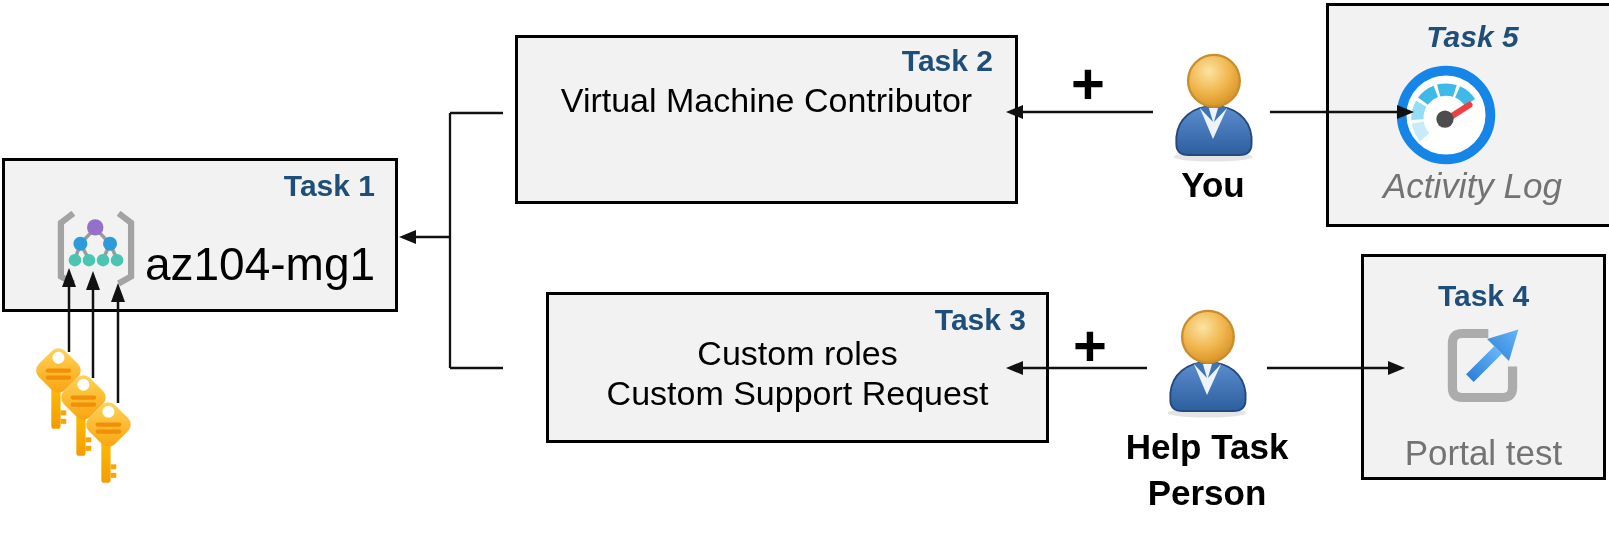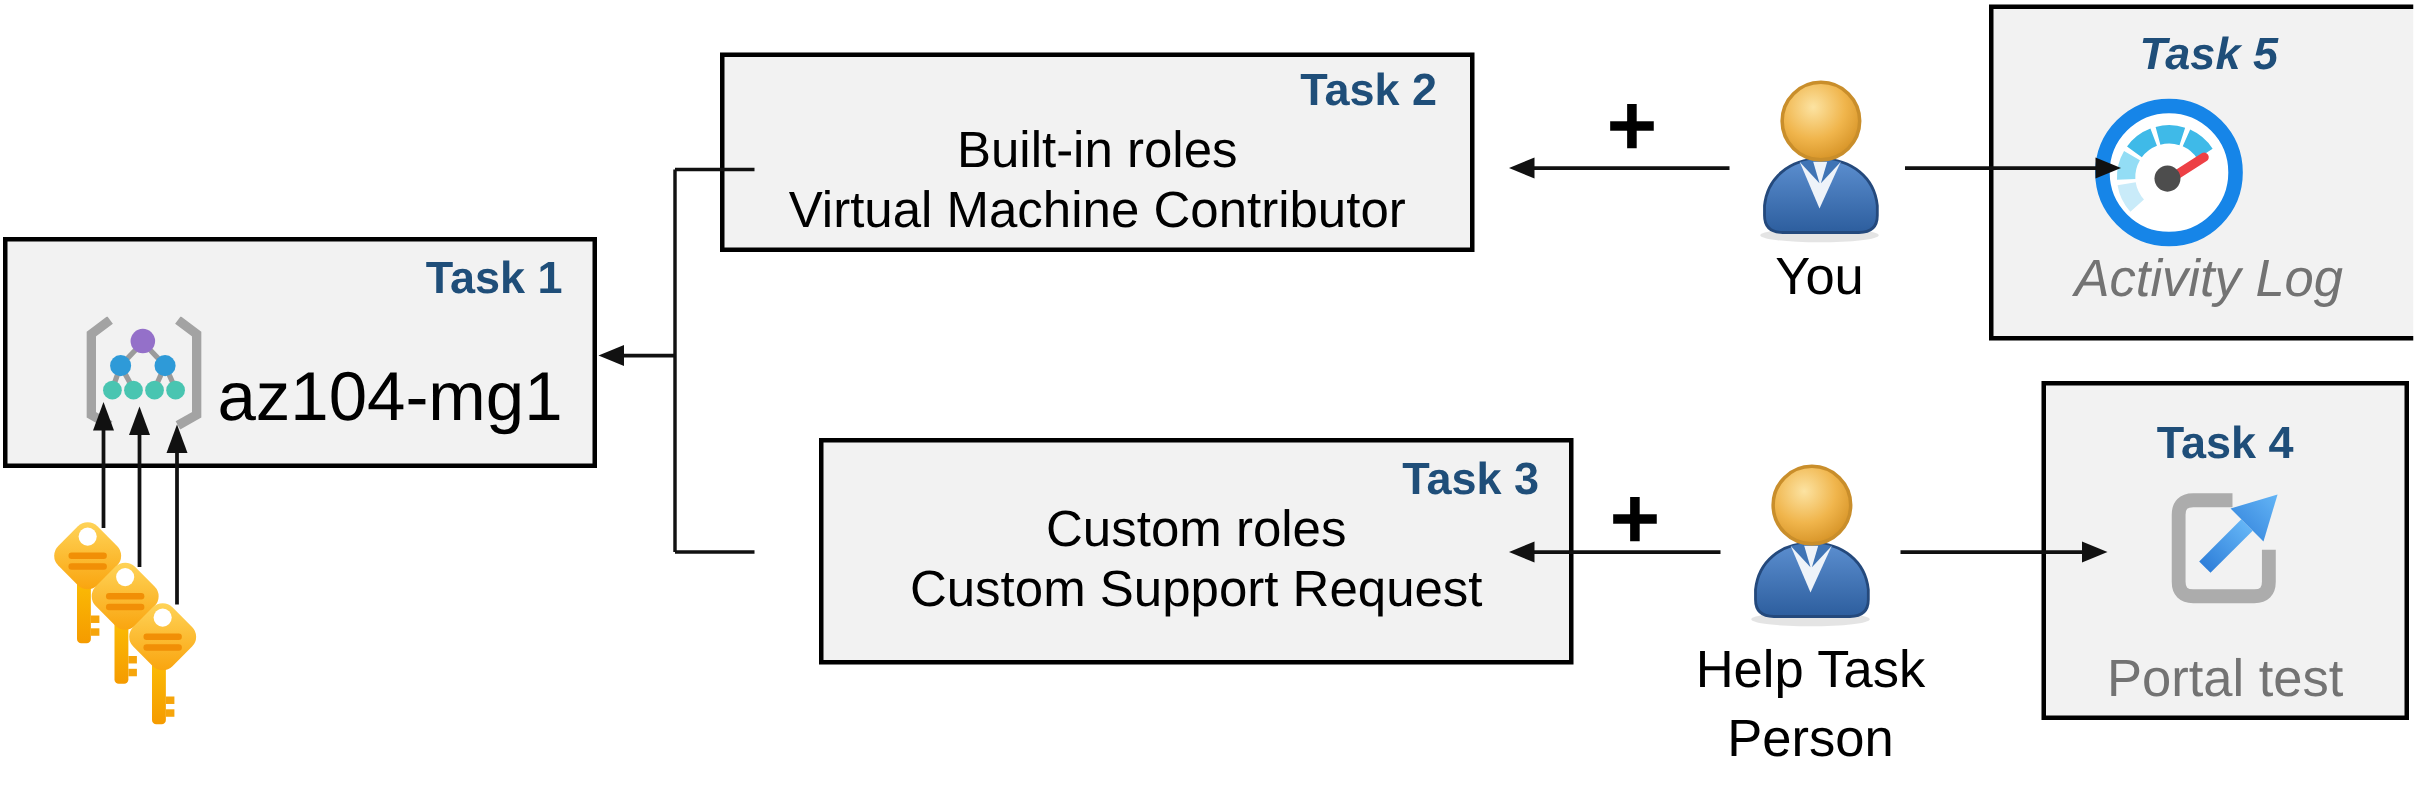--- a/index.html
+++ b/index.html
@@ -28,20 +28,21 @@
     font-size:35px; color:#737373; white-space:nowrap;
   }
   .mg-title {
     position:absolute; font-size:46px; color:#000; text-align:center;
     white-space:nowrap;
   }
   .icon-abs { position:absolute; }
   .person-label {
     position:absolute; text-align:center; font-size:35px; color:#000;
     line-height:46px;
+    font-weight:bold;
   }
   .plus-sign {
     position:absolute; transform:translate(-50%,-50%);
     font-size:58px; font-weight:700; color:#000; line-height:1;
   }
   .overlay { position:absolute; left:0; top:0; z-index:6; pointer-events:none; }
   .keys { position:absolute; z-index:7; }
 </style>
 </head>
 <body>
@@ -65,24 +66,23 @@
       <circle cx="30" cy="42" r="9" fill="#2e9ad8"></circle>
       <circle cx="68" cy="42" r="9" fill="#2e9ad8"></circle>
       <circle cx="23" cy="63" r="8" fill="#49c5b1"></circle>
       <circle cx="41" cy="63" r="8" fill="#49c5b1"></circle>
       <circle cx="59" cy="63" r="8" fill="#49c5b1"></circle>
       <circle cx="77" cy="63" r="8" fill="#49c5b1"></circle>
     </svg>
     <div class="mg-title" style="left:120px; top:76px; width:270px;">az104-mg1</div>
   </div>
 
-  <div class="box" style="left:480px; top:35px; width:503px; height:133px;">
+  <div class="box" style="left:515px; top:35px; width:503px; height:169px;">
     <div class="task-label" style="right:22px; top:6px;">Task 2</div>
     <div class="box-lines" style="top:42px;">
-      <div>Built-in roles</div>
       <div>Virtual Machine Contributor</div>
     </div>
   </div>
 
   <div class="box" style="left:502px; top:292px; width:503px; height:151px;margin-left:44px;">
     <div class="task-label" style="right:20px; top:8px;">Task 3</div>
     <div class="box-lines" style="top:38px;">
       <div>Custom roles</div>
       <div>Custom Support Request</div>
     </div>

